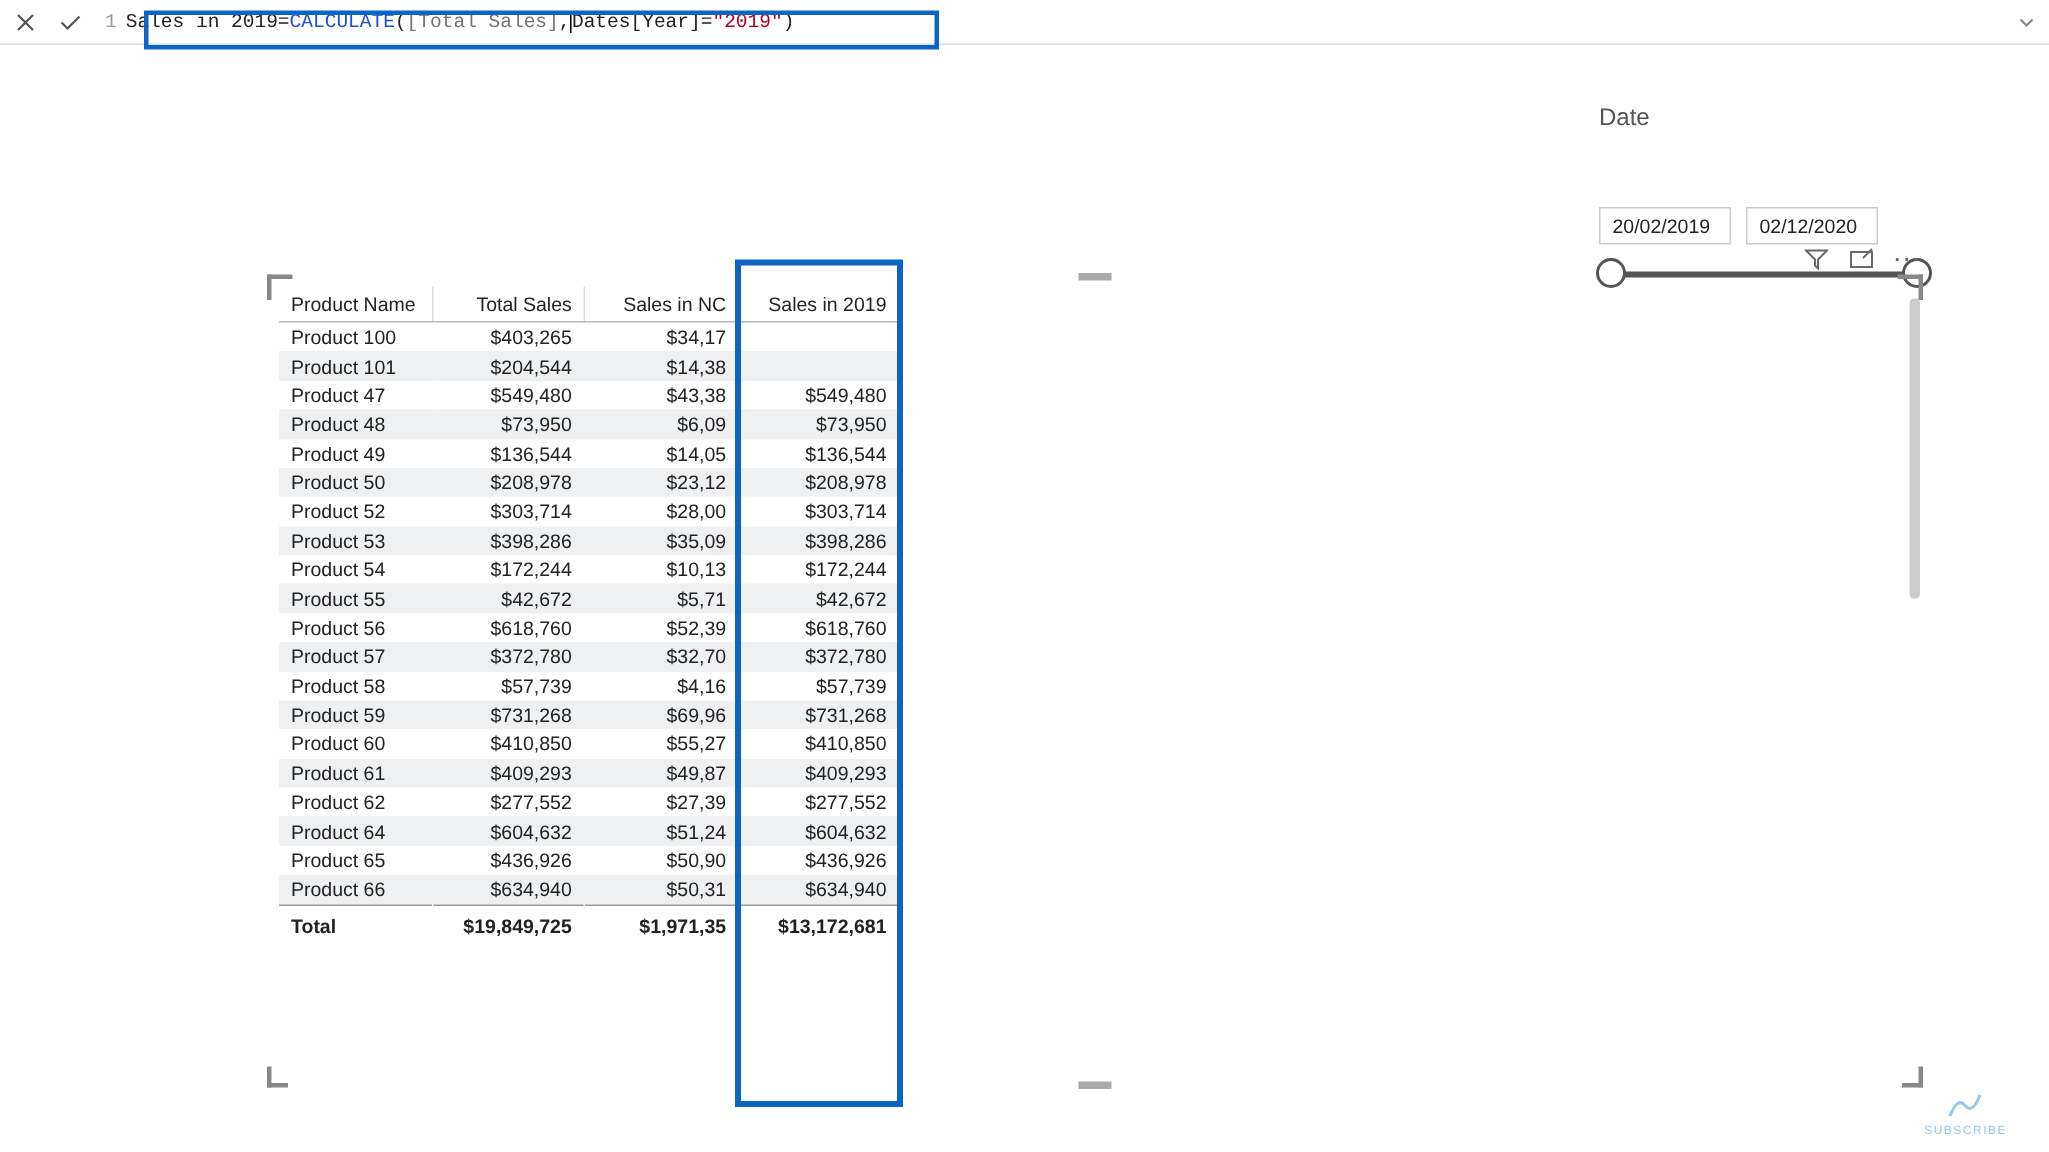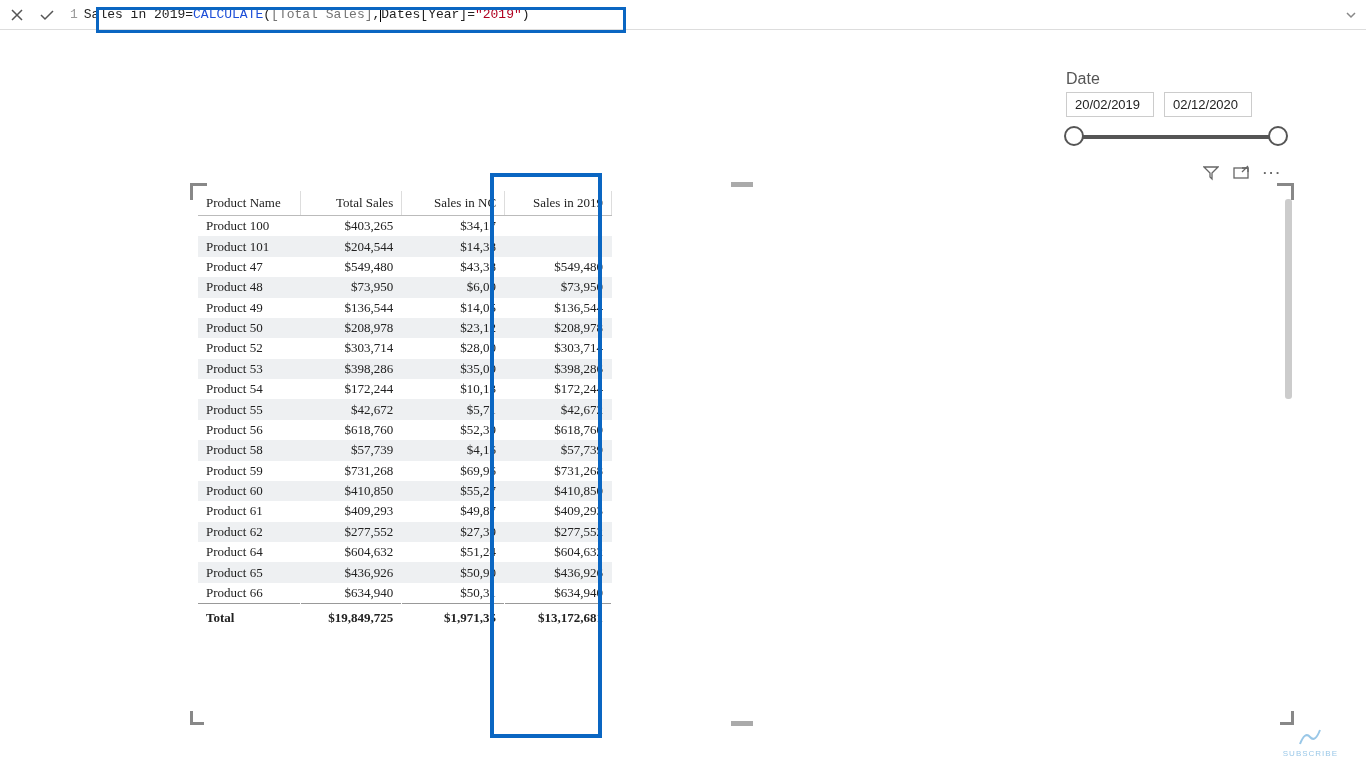--- a/index.html
+++ b/index.html
@@ -74,20 +74,21 @@
     width: 220px;
   }
   .slicer-label { font-size: 16px; color:#555; margin-bottom:4px; }
   .slicer-dates { display:flex; gap:10px; margin-bottom:12px; }
   .slicer-date {
     border: 1px solid #ccc;
     padding: 4px 8px;
     font-size: 13px;
     min-width: 88px;
     background:#fff;
+    margin-top:46px;
   }
   .slider-track {
     position: relative;
     height: 4px;
     background: #555;
     margin: 18px 8px 0;
   }
   .slider-handle {
     position:absolute;
     top:-9px;
@@ -112,26 +113,25 @@
 
   
   .canvas {
     position:absolute;
     left:0; right:0; top:30px; bottom:0;
   }
 
   
   .table-visual {
     position:absolute;
-    left:192px;
+    left:180px;
     top:155px;
     width:1100px;
     height:538px;
     border: 0;
-    font-family: Liberation Serif, serif;
   }
   .table-visual::before, .table-visual::after,
   .corner-bl, .corner-br {
     content:"";
     position:absolute;
     width:14px; height:14px;
     border-color:#888;
     border-style:solid;
     border-width:0;
   }
@@ -364,20 +364,26 @@
               <td class="num">$5,71</td>
               <td class="num">$42,672</td>
             </tr>
             <tr>
               <td>Product 56</td>
               <td class="num">$618,760</td>
               <td class="num">$52,39</td>
               <td class="num">$618,760</td>
             </tr>
             <tr>
+              <td>Product 57</td>
+              <td class="num">$372,780</td>
+              <td class="num">$32,70</td>
+              <td class="num">$372,780</td>
+            </tr>
+            <tr>
               <td>Product 58</td>
               <td class="num">$57,739</td>
               <td class="num">$4,16</td>
               <td class="num">$57,739</td>
             </tr>
             <tr>
               <td>Product 59</td>
               <td class="num">$731,268</td>
               <td class="num">$69,96</td>
               <td class="num">$731,268</td>

